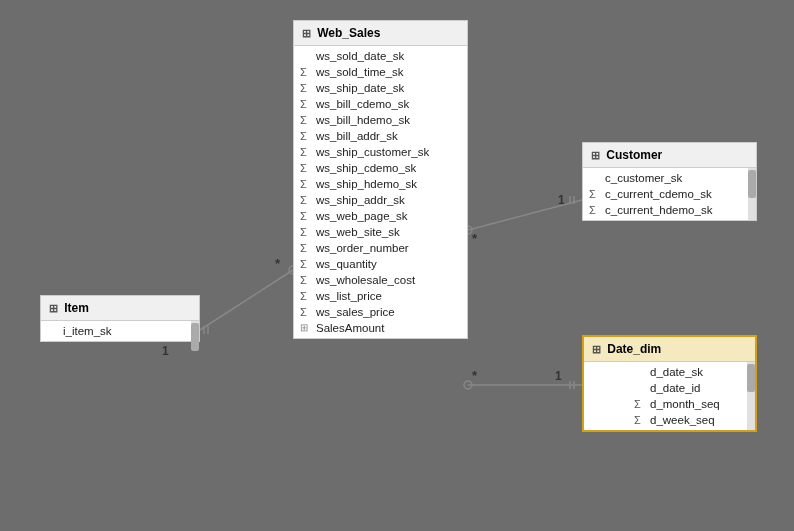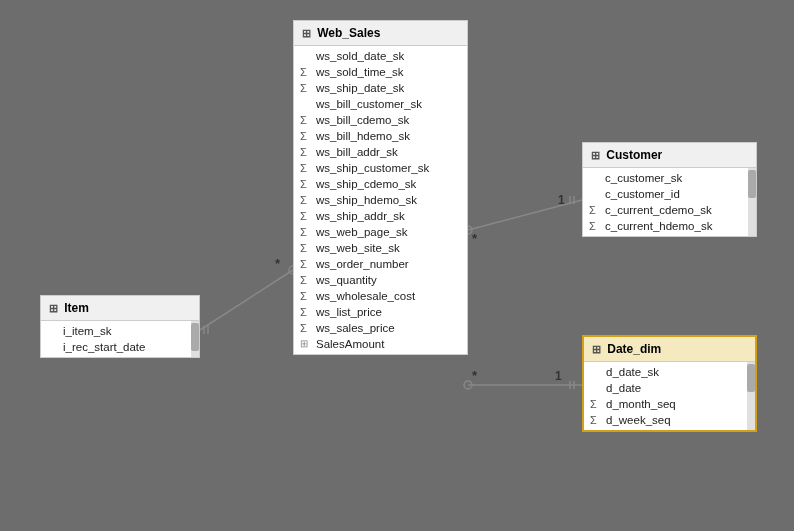--- a/index.html
+++ b/index.html
@@ -127,24 +127,20 @@
       </div>
       <div class="field-row">
         <span class="field-icon sigma">Σ</span>
         <span>ws_sold_time_sk</span>
       </div>
       <div class="field-row">
         <span class="field-icon sigma">Σ</span>
         <span>ws_ship_date_sk</span>
       </div>
       <div class="field-row">
-        <span class="field-icon"> </span>
-        <span>ws_bill_customer_sk</span>
-      </div>
-      <div class="field-row">
         <span class="field-icon sigma">Σ</span>
         <span>ws_bill_cdemo_sk</span>
       </div>
       <div class="field-row">
         <span class="field-icon sigma">Σ</span>
         <span>ws_bill_hdemo_sk</span>
       </div>
       <div class="field-row">
         <span class="field-icon sigma">Σ</span>
         <span>ws_bill_addr_sk</span>
@@ -204,24 +200,20 @@
     <div class="table-header">
       <span class="table-header-icon">⊞</span>
       <span>Customer</span>
     </div>
     <div class="table-body" style="position:relative; padding-right:26px;">
       <div class="field-row">
         <span class="field-icon"> </span>
         <span>c_customer_sk</span>
       </div>
       <div class="field-row">
-        <span class="field-icon"> </span>
-        <span>c_customer_id</span>
-      </div>
-      <div class="field-row">
         <span class="field-icon sigma">Σ</span>
         <span>c_current_cdemo_sk</span>
       </div>
       <div class="field-row">
         <span class="field-icon sigma">Σ</span>
         <span>c_current_hdemo_sk</span>
       </div>
 
       <div style="position:absolute; right:0; top:0; bottom:0; width:8px; background:#e0e0e0;">
         <div style="position:absolute; top:2px; right:0; width:8px; height:28px; background:#aaa; border-radius:2px;"></div>
@@ -232,44 +224,40 @@
   <div class="table-card" style="left:40px; top:295px; width:160px; position:absolute;">
     <div class="table-header">
       <span class="table-header-icon">⊞</span>
       <span>Item</span>
     </div>
     <div class="table-body" style="position:relative; padding-right:10px;border-radius:17px;">
       <div class="field-row">
         <span class="field-icon"> </span>
         <span>i_item_sk</span>
       </div>
-      <div class="field-row">
-        <span class="field-icon"> </span>
-        <span>i_rec_start_date</span>
-      </div>
 
       <div style="position:absolute; right:0; top:0; bottom:0; width:8px; background:#e0e0e0;">
         <div style="position:absolute; top:2px; right:0; width:8px; height:28px; background:#aaa; border-radius:2px;"></div>
       </div>
     </div>
   </div>
 
   <div class="table-card selected" style="left:582px; top:335px; width:175px; position:absolute;">
     <div class="table-header" style="background:#f5e9c0;">
       <span class="table-header-icon">⊞</span>
       <span>Date_dim</span>
     </div>
-    <div class="table-body" style="position:relative; padding-right:16px;">
+    <div class="table-body" style="position:relative; padding-right:16px;margin-left:44px;">
       <div class="field-row">
         <span class="field-icon"> </span>
         <span>d_date_sk</span>
       </div>
       <div class="field-row">
         <span class="field-icon"> </span>
-        <span>d_date</span>
+        <span>d_date_id</span>
       </div>
       <div class="field-row">
         <span class="field-icon sigma">Σ</span>
         <span>d_month_seq</span>
       </div>
       <div class="field-row">
         <span class="field-icon sigma">Σ</span>
         <span>d_week_seq</span>
       </div>
 

